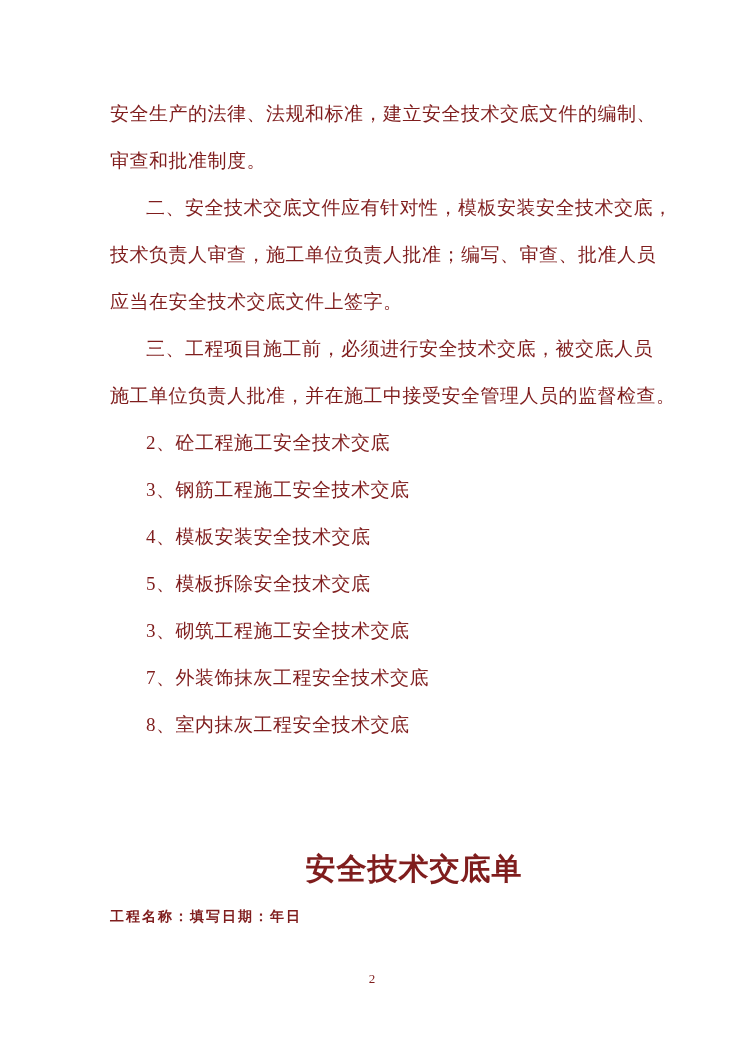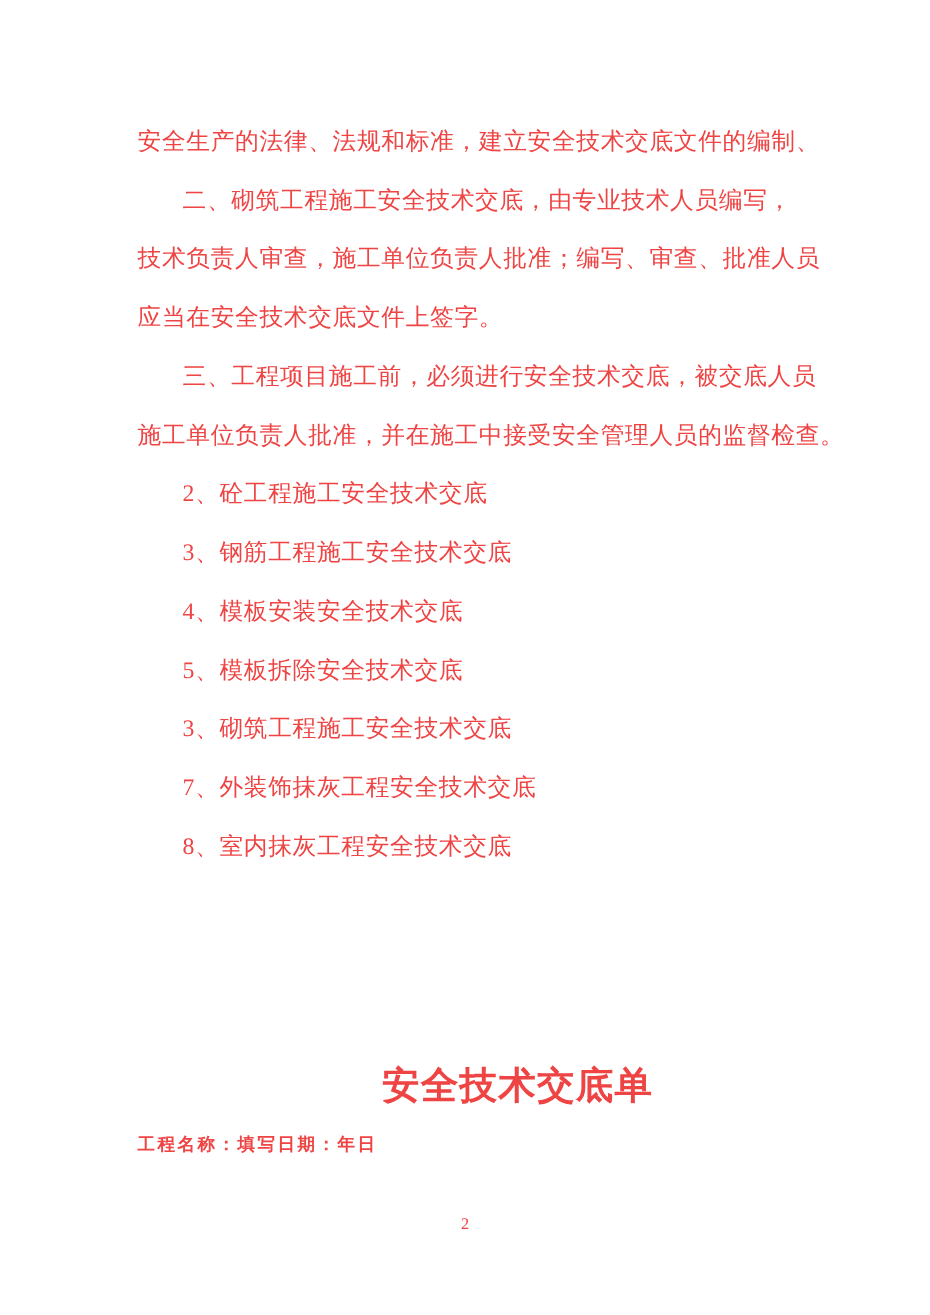--- a/index.html
+++ b/index.html
@@ -8,21 +8,21 @@
     background: #888;
   }
   .page {
     position: relative;
     width: 744px;
     height: 1052px;
     margin: 0 auto;
     background: #ffffff;
     overflow: hidden;
     font-family: "Liberation Serif", serif;
-    color: #ef4444;
+    color: #7f1d1d;
   }
   .body-text {
     position: absolute;
     left: 110px;
     top: 90px;
     width: 540px;
   }
   .body-line {
     font-size: 19px;
     line-height: 47px;
@@ -67,21 +67,22 @@
     line-height: 1.2;
   }
 </style>
 </head>
 <body>
 
 <div class="page">
 
   <div class="body-text" id="body-lines">
       <div class="body-line">安全生产的法律、法规和标准，建立安全技术交底文件的编制、</div>
-      <div class="body-line indent">二、砌筑工程施工安全技术交底，由专业技术人员编写，</div>
+      <div class="body-line">审查和批准制度。</div>
+      <div class="body-line indent">二、安全技术交底文件应有针对性，模板安装安全技术交底，</div>
       <div class="body-line">技术负责人审查，施工单位负责人批准；编写、审查、批准人员</div>
       <div class="body-line">应当在安全技术交底文件上签字。</div>
       <div class="body-line indent">三、工程项目施工前，必须进行安全技术交底，被交底人员</div>
       <div class="body-line">施工单位负责人批准，并在施工中接受安全管理人员的监督检查。</div>
       <div class="body-line indent">2、砼工程施工安全技术交底</div>
       <div class="body-line indent">3、钢筋工程施工安全技术交底</div>
       <div class="body-line indent">4、模板安装安全技术交底</div>
       <div class="body-line indent">5、模板拆除安全技术交底</div>
       <div class="body-line indent">3、砌筑工程施工安全技术交底</div>
       <div class="body-line indent">7、外装饰抹灰工程安全技术交底</div>

